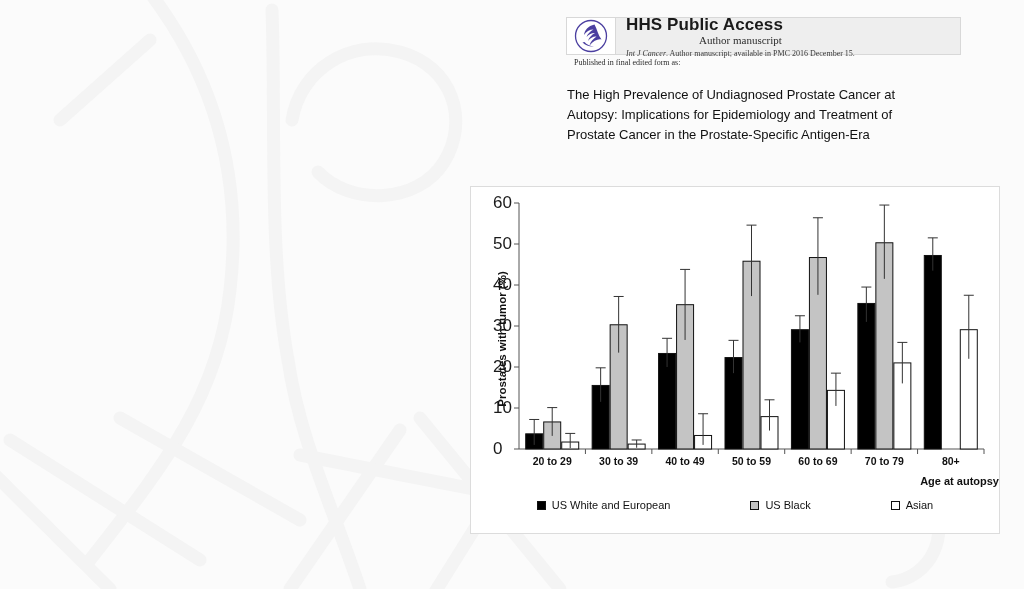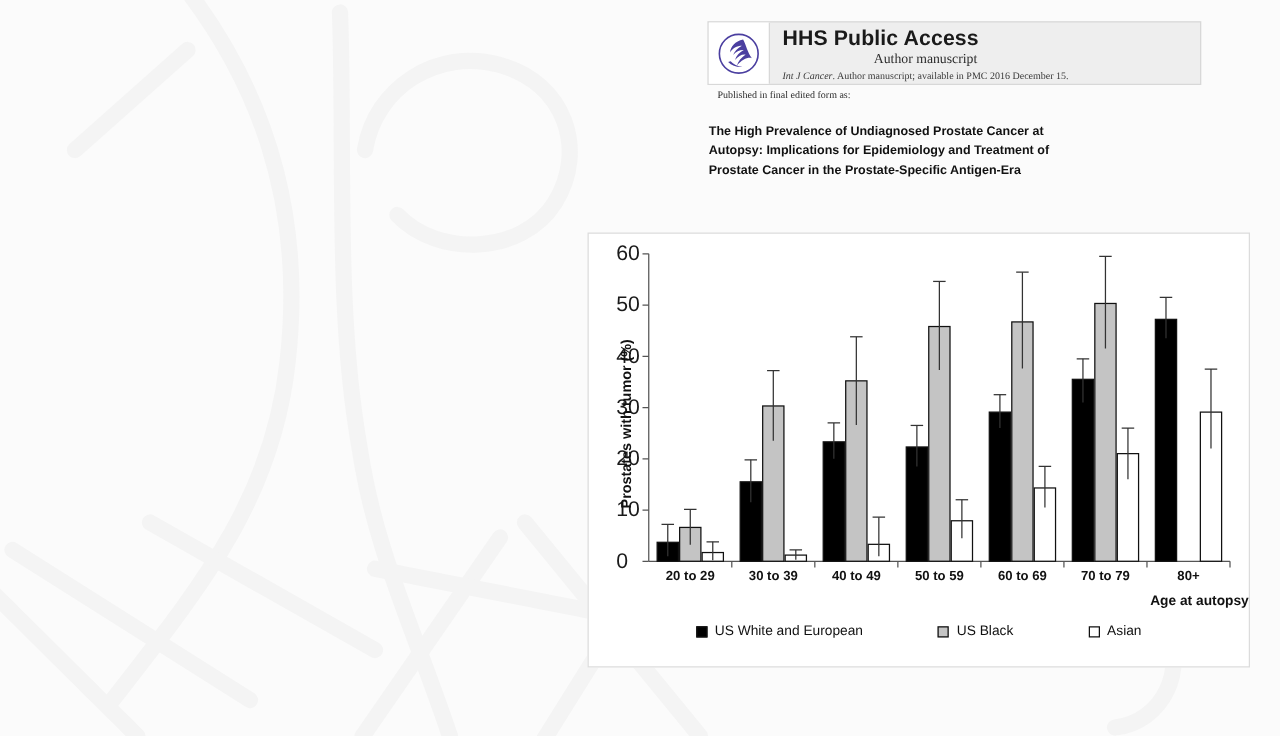--- a/index.html
+++ b/index.html
@@ -35,21 +35,21 @@
   }
   
   #paper-header {
     position: absolute;
     left: 566px; top: 17px;
     width: 395px;
   }
   #hhs-banner {
     display: flex;
     align-items: stretch;
-    height: 51px;
+    height: 38px;
     background: #eeeeee;
     border: 1px solid #d8d8d8;
   }
   #hhs-logo-box {
     width: 49px;
     background: #ffffff;
     border-right: 1px solid #d8d8d8;
     display: flex; align-items: center; justify-content: center;
     flex: none;
   }
@@ -72,21 +72,21 @@
   #hhs-cite .ital { font-style: italic; }
   #pub-block {
     margin-top: 2px; padding-left: 8px;
     font-family: "Liberation Serif", serif;
     font-size: 8px; color: #2b2b2b; line-height: 1.45;
   }
   #pub-line2 { padding-left: 10px; }
   #pub-line2 .ital { font-style: italic; }
   #article-title {
     margin-top: 16px; padding-left: 1px;
-    font-size: 10px; font-weight: bold; color: #111;
+    font-size: 13px; font-weight: normal; color: #111;
     line-height: 1.55; white-space: pre-line;
   }
   
   #figure-panel {
     position: absolute;
     left: 470px; top: 186px;
     width: 530px; height: 348px;
     background: #ffffff;
     border: 1px solid #dcdcdc;
   }
@@ -118,21 +118,21 @@
   }
   #xlabel {
     position: absolute;
     left: 0; right: 0; top: 288px;
     text-align: right;
     font-size: 11px; font-weight: bold; color: #111;
   }
   #legend {
     position: absolute;
     left: 0; right: 0; top: 312px;
-    display: flex; justify-content: center; gap: 60px;
+    display: flex; justify-content: center; gap: 80px;
     font-size: 11px; color: #111;
   }
   .legend-item { display: flex; align-items: center; gap: 6px; }
   .legend-swatch {
     width: 9px; height: 9px;
     border: 1px solid #111;
   }
   .sw-black { background: #000; }
   .sw-gray  { background: #c4c4c4; }
   .sw-white { background: #fff; }

